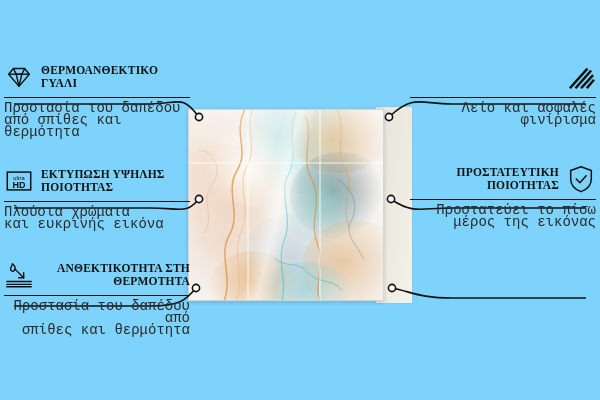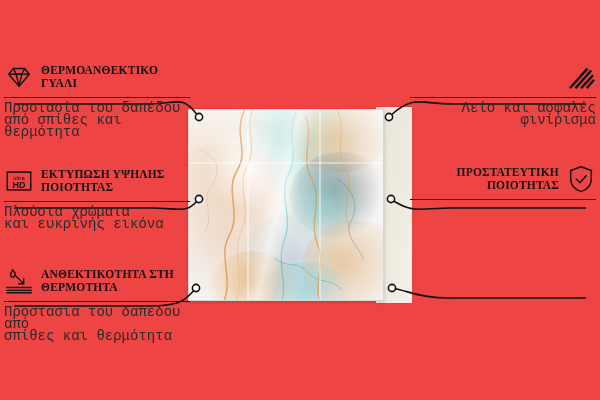--- a/index.html
+++ b/index.html
@@ -2,21 +2,21 @@
 <html><head>
 <meta charset="utf-8">
 <style>
   * { box-sizing: border-box; margin: 0; padding: 0; }
   html, body {
     width: 600px; height: 400px;
     background: #fbfbfb;
     font-family: "Liberation Serif", serif;
     overflow: hidden;
   }
-  #stage { position: relative; width: 600px; height: 400px; background: #ef4444; }
+  #stage { position: relative; width: 600px; height: 400px; background: #7dd3fc; }
 
   
   #product { position: absolute; left: 180px; top: 105px; width: 228px; height: 200px; }
   .back-panel {
     position: absolute; left: 196px; top: 2px; width: 36px; height: 196px;
     background: linear-gradient(100deg,#e6e5dd 0%,#eceade 45%,#f4f2ea 100%);
     box-shadow: 0 0 2px rgba(0,0,0,.10);
   }
   .glass {
     position: absolute; left: 8px; top: 4px; width: 196px; height: 192px;
@@ -146,21 +146,21 @@
           <text x="16" y="14.6" text-anchor="middle" font-family="Liberation Sans, sans-serif" font-size="6.2" fill="#111">ultra</text>
           <text x="16" y="23" text-anchor="middle" font-family="Liberation Sans, sans-serif" font-size="9.6" font-weight="bold" fill="#111">HD</text>
         </svg>
       </span>
       <span class="f-title">ΕΚΤΥΠΩΣΗ ΥΨΗΛΗΣ ΠΟΙΟΤΗΤΑΣ</span>
     </div>
     <div class="f-rule"></div>
     <div class="f-desc">Πλούσια χρώματα<br>και ευκρινής εικόνα</div>
   </div>
 
-  <div class="feature left" style="top:266px;">
+  <div class="feature left" style="top:260px;text-align:right;">
     <div class="f-head">
       <span class="f-icon">
         <svg viewBox="0 0 32 32" fill="none" stroke="#111" stroke-width="1.5" stroke-linecap="round" stroke-linejoin="round">
           <path d="M9,4 C12,6.5 12.5,9 11,11 C9.6,12.8 7,12 7,9.6 C7,7.8 8.6,6.4 9,4 Z"></path>
           <path d="M12,10 L21,19"></path>
             <path d="M21,13.6 V19 H15.6"></path>
           <path d="M3,23 H29"></path>
             <path d="M3,26 H29"></path>
             <path d="M3,28.5 H29"></path>
         </svg>
@@ -190,16 +190,17 @@
     <div class="f-head">
       <span class="f-icon">
         <svg viewBox="0 0 32 32" fill="none" stroke="#111" stroke-width="1.6" stroke-linecap="round" stroke-linejoin="round">
           <path d="M16,3 L27,7 V16 C27,23 21.5,27.5 16,29.5 C10.5,27.5 5,23 5,16 V7 Z"></path>
           <path d="M11,16 L14.8,20 L21.5,12.6"></path>
         </svg>
       </span>
       <span class="f-title">ΠΡΟΣΤΑΤΕΥΤΙΚΗ ΠΟΙΟΤΗΤΑΣ</span>
     </div>
     <div class="f-rule"></div>
+    <div class="f-desc">Προστατεύει το πίσω<br>μέρος της εικόνας</div>
   </div>
 
 
 </div>
 
 </body></html>

